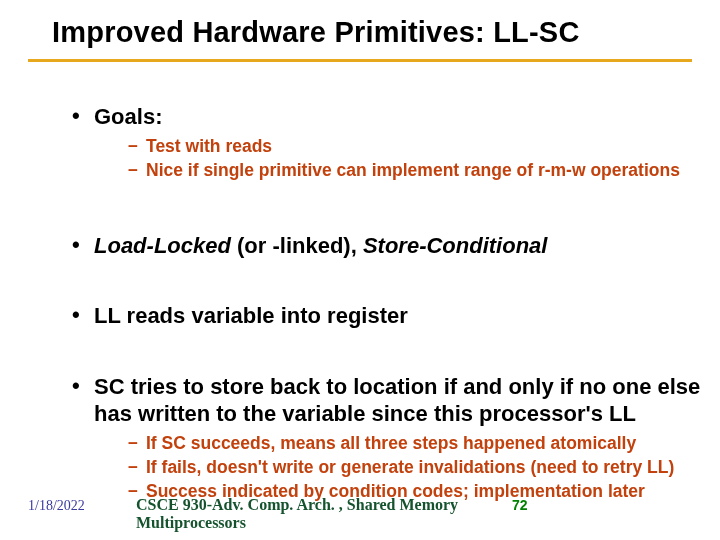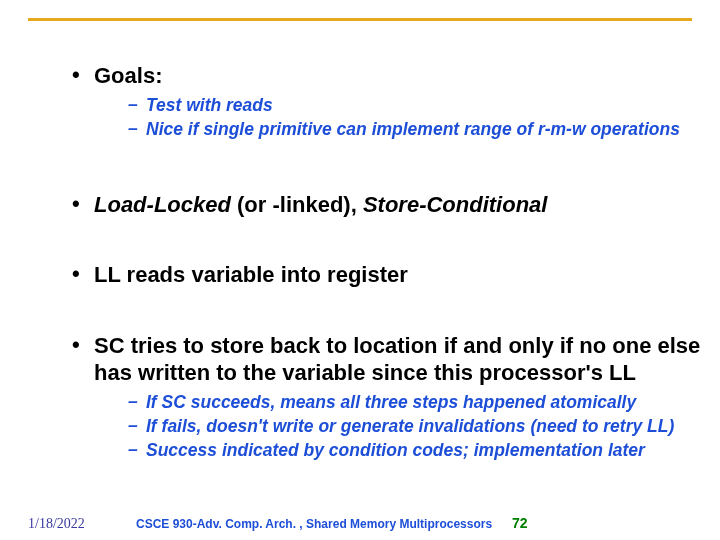--- a/index.html
+++ b/index.html
@@ -60,22 +60,21 @@
     list-style: none;
     margin: 4px 0 6px 0;
     padding: 0 0 0 34px;
   }
   ul.level2 > li {
     position: relative;
     font-size: 17.5px;
     font-weight: bold;
     line-height: 1.25;
     padding: 1px 0 1px 18px;
-    color: #1d4ed8;
-    font-style: italic;
+    color: #c2410c;
   }
   ul.level2 > li::before {
     content: "–";
     position: absolute;
     left: 0;
     top: 0;
     font-size: 17.5px;
   }
   .ital {
     font-style: italic;
@@ -90,40 +89,41 @@
     display: flex;
     align-items: baseline;
   }
   .footer-date {
     font-family: "Times New Roman", Times, serif;
     font-size: 14px;
     color: #3a3aa0;
     width: 100px;
   }
   .footer-course {
-    font-family: Liberation Sans, sans-serif;
-    font-size: 12px;
+    font-family: Liberation Serif, serif;
+    font-size: 16px;
     font-weight: bold;
-    color: #1d4ed8;
+    color: #14532d;
     flex: 1;
     padding-left: 8px;
   }
   .footer-page {
     font-family: Arial, Helvetica, sans-serif;
     font-size: 14px;
     font-weight: bold;
     color: #008000;
     width: 40px;
   }
 </style>
 </head>
 <body>
 
 <div class="slide">
 
+  <div class="title">Improved Hardware Primitives: LL-SC</div>
   <div class="title-rule"></div>
 
   <div class="content">
     <ul class="level1">
 
       <li>
         <span>Goals:</span>
         <ul class="level2">
           <li>Test with reads</li>
           <li>Nice if single primitive can implement range of r-m-w operations</li>

